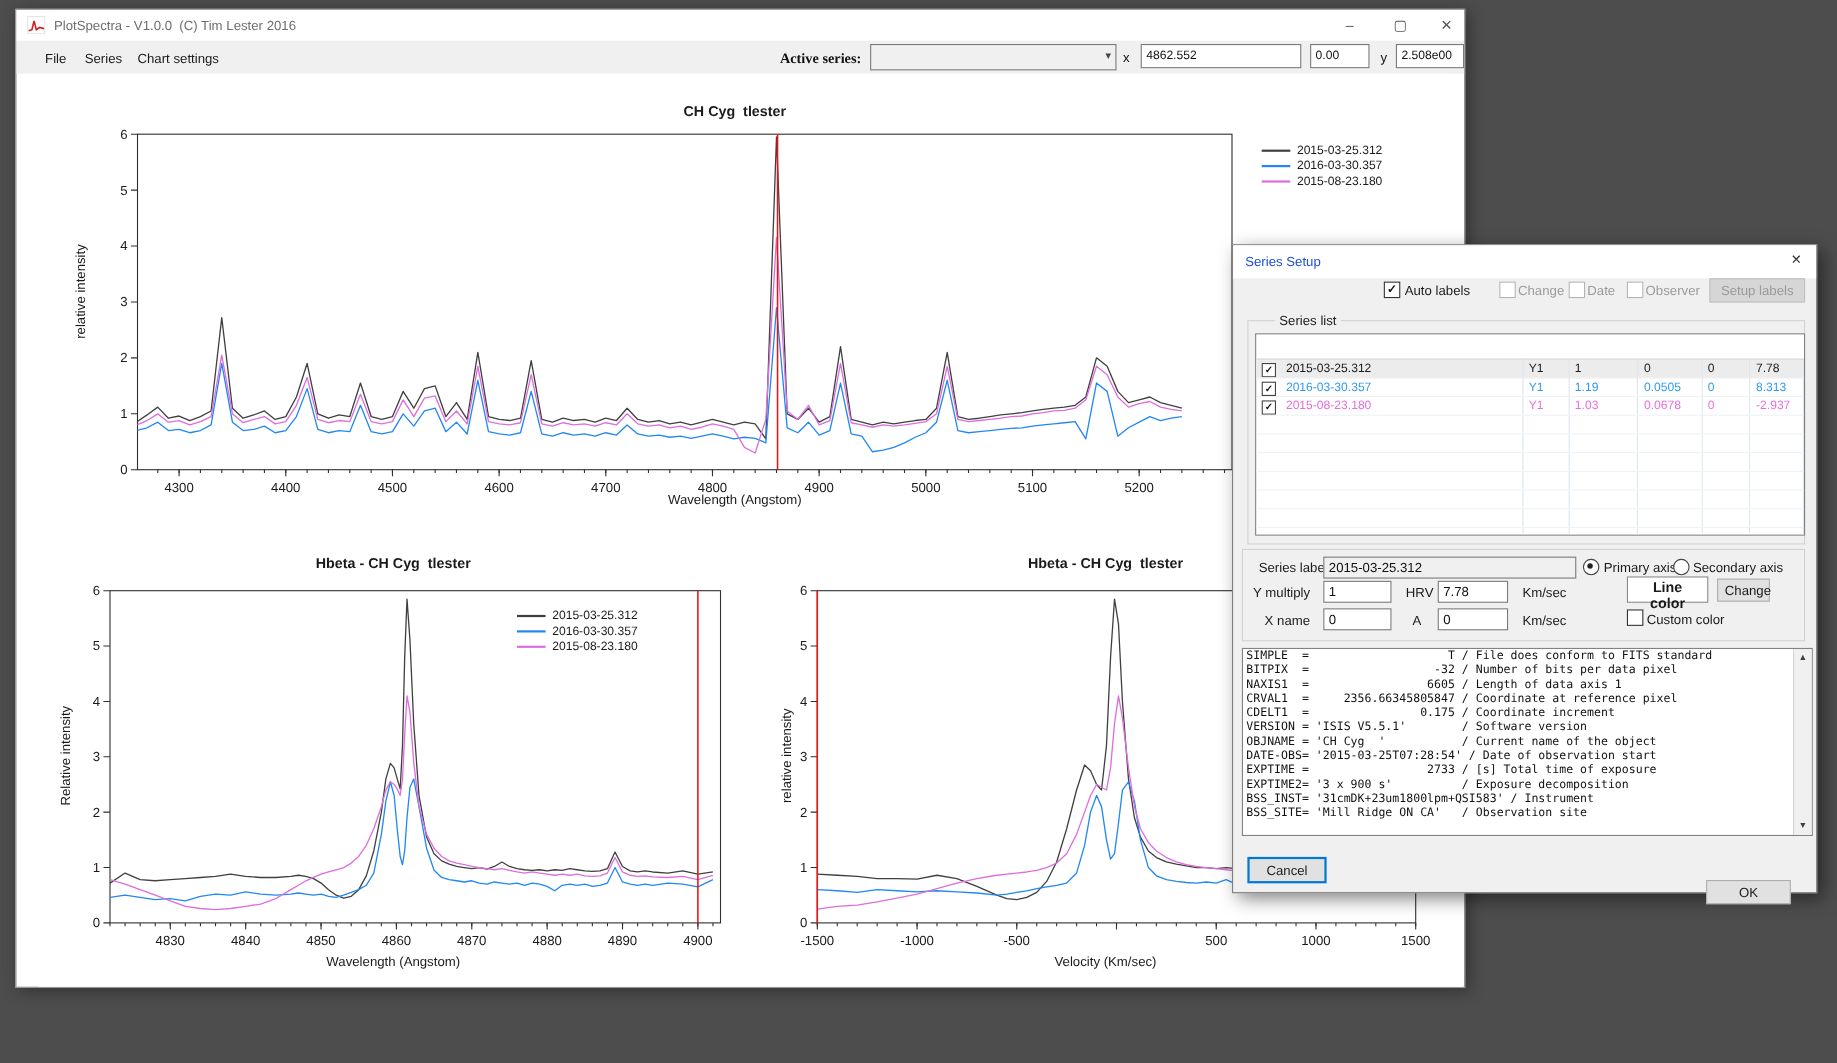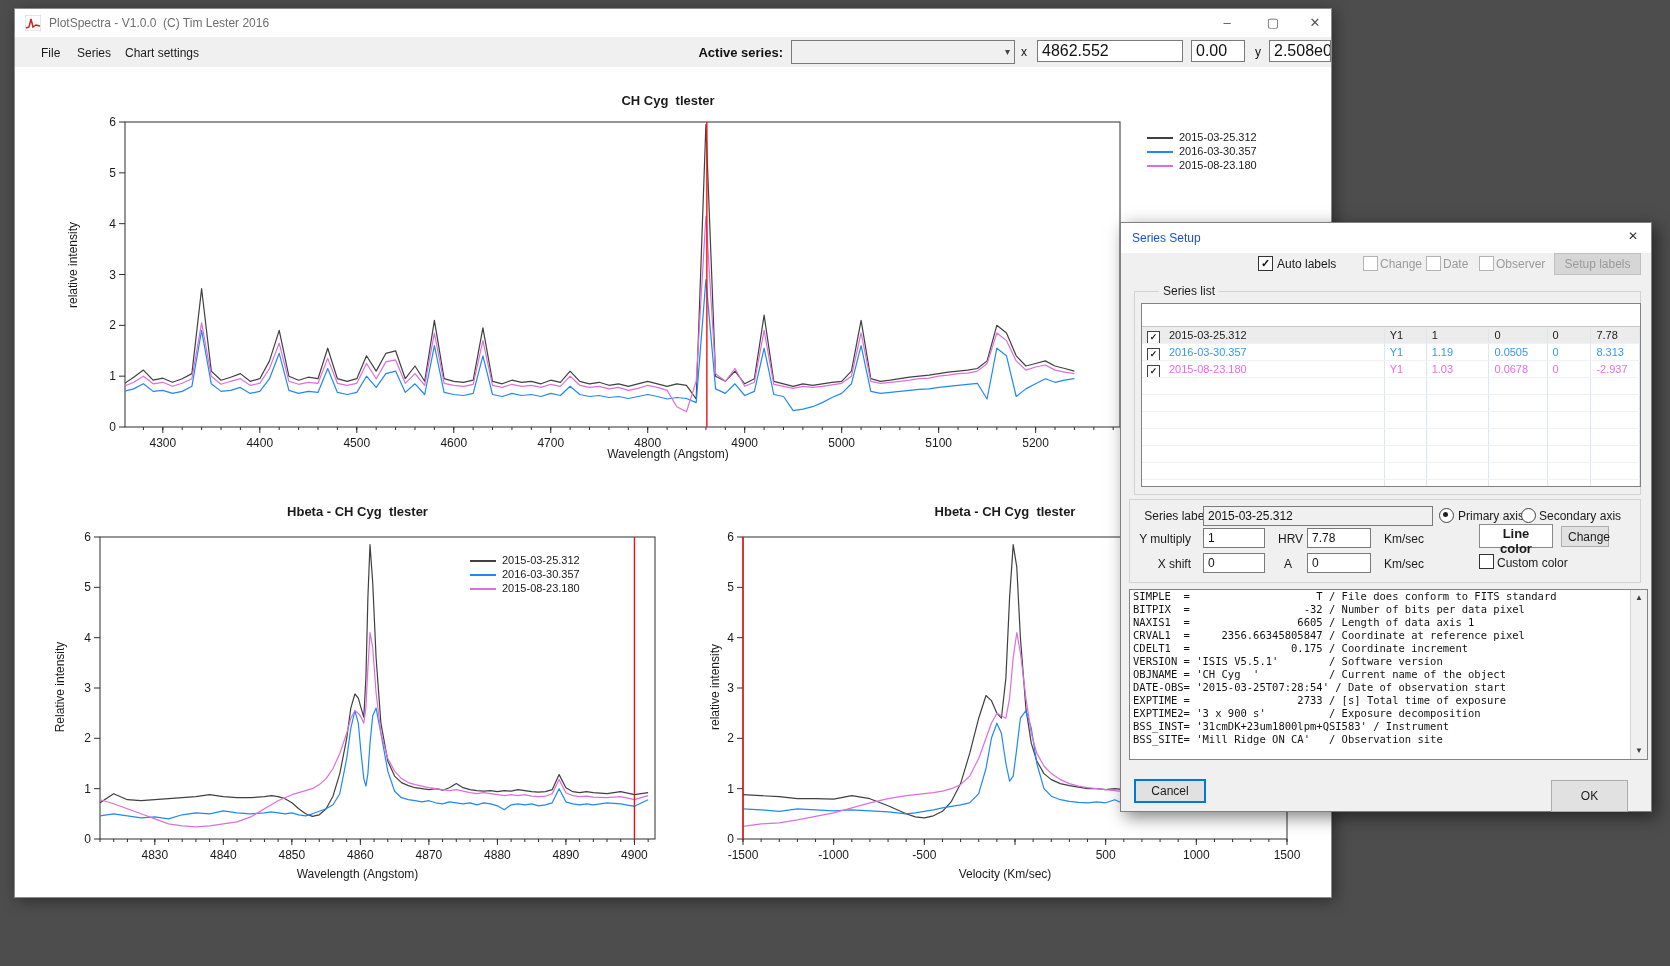--- a/index.html
+++ b/index.html
@@ -14,21 +14,21 @@
   .win-btn{position:absolute;top:2px;width:32px;height:24px;text-align:center;line-height:24px;
            font-size:13px;color:#555;}
   .menubar{position:absolute;left:0;top:28px;width:100%;height:30px;background:#f0f0f0;}
   .menu-item{position:absolute;top:7px;font-size:12px;color:#1a1a1a;padding:2px 6px;}
   .tb-label{position:absolute;top:8px;font-size:13px;font-weight:bold;color:#111;}
   .combo{position:absolute;top:3px;height:22px;background:#f0f0f0;border:1px solid #7a7a7a;
          font-size:12px;line-height:22px;padding-left:5px;white-space:pre;color:#111;}
   .combo .arr{position:absolute;right:4px;top:0;font-size:10px;color:#444;}
   .tb-text{position:absolute;top:8px;font-size:12px;color:#111;}
   .tb-input{position:absolute;top:3px;height:20px;background:#fff;border:1px solid #7a7a7a;
-            font-size:16px;padding:0 0 0 4px;font-family:"Liberation Sans",sans-serif;color:#111;}
+            font-size:11px;padding:0 0 0 4px;font-family:"Liberation Sans",sans-serif;color:#111;}
   
   .panel{position:absolute;background:#ffffff;}
   .chart-title{position:absolute;width:100%;text-align:center;font-size:13px;font-weight:bold;
                color:#1a1a1a;white-space:pre;}
   .xlabel{position:absolute;width:100%;text-align:center;font-size:12px;color:#1a1a1a;}
   .ylabel{position:absolute;width:200px;text-align:center;font-size:12px;color:#1a1a1a;
           transform:rotate(-90deg);}
   .legend{position:absolute;}
   .legend .le{height:14px;line-height:14px;font-size:11px;color:#1a1a1a;white-space:nowrap;}
   .legend .sw{display:inline-block;width:26px;height:2px;vertical-align:middle;margin-right:6px;}
@@ -94,21 +94,21 @@
       <span class="win-btn" style="left:1196px;">–</span>
       <span class="win-btn" style="left:1242px;">▢</span>
       <span class="win-btn" style="left:1284px;">✕</span>
     </div>
 
     <div class="menubar">
       <span class="menu-item" style="left:20px;">File</span>
       <span class="menu-item" style="left:56px;">Series</span>
       <span class="menu-item" style="left:104px;">Chart settings</span>
 
-      <span class="tb-label" style="left:648px;width:120px;text-align:right;">Active series:</span>
+      <span class="tb-label" style="left:648px;width:120px;text-align:right;font-family:Liberation Serif, serif;">Active series:</span>
       <div class="combo" style="left:776px;width:217px;">
         <span>CH Cyg   2015-03-25.312  tlester</span>
         <span class="arr">▾</span>
       </div>
       <span class="tb-text" style="left:1006px;">x</span>
       <input class="tb-input" style="left: 1022px; width: 140px;" value="4862.552">
       <input class="tb-input" style="left: 1176px; width: 48px;" value="0.00">
       <span class="tb-text" style="left:1240px;">y</span>
       <input class="tb-input" style="left: 1254px; width: 56px;" value="2.508e00">
     </div>
@@ -511,21 +511,21 @@
     <span class="dlbl" style="left:418px;top:286px;">Secondary axis</span>
 
     <span class="dlbl" style="left:0px;top:309px;width:70px;text-align:right;">Y multiply</span>
     <div class="dinput" style="left:82px;top:305px;width:56px;height:18px;line-height:18px;">1</div>
     <span class="dlbl" style="left:157px;top:309px;">HRV</span>
     <div class="dinput" style="left:186px;top:305px;width:58px;height:18px;line-height:18px;">7.78</div>
     <span class="dlbl" style="left:263px;top:309px;">Km/sec</span>
     <button class="btn linecolor" style="left:358px;top:301px;width:74px;height:24px;">Line color</button>
     <button class="btn" style="left:440px;top:303px;width:48px;height:21px;">Change</button>
 
-    <span class="dlbl" style="left:0px;top:334px;width:70px;text-align:right;">X shift</span>
+    <span class="dlbl" style="left:0px;top:334px;width:70px;text-align:right;">X name</span>
     <div class="dinput" style="left:82px;top:330px;width:56px;height:18px;line-height:18px;">0</div>
     <span class="dlbl" style="left:163px;top:334px;">A</span>
     <div class="dinput" style="left:186px;top:330px;width:58px;height:18px;line-height:18px;">0</div>
     <span class="dlbl" style="left:263px;top:334px;">Km/sec</span>
     <span class="cbx" style="left:358px;top:331px;"></span>
     <span class="dlbl" style="left:376px;top:333px;">Custom color</span>
 
     <div class="fits" id="fits-box">
       <div class="sbar">
         <span class="sarrow" style="top:0;">▲</span>
@@ -539,15 +539,15 @@
         <div class="fits-line">VERSION = 'ISIS V5.5.1'        / Software version</div>
         <div class="fits-line">OBJNAME = 'CH Cyg  '           / Current name of the object</div>
         <div class="fits-line">DATE-OBS= '2015-03-25T07:28:54' / Date of observation start</div>
         <div class="fits-line">EXPTIME =                 2733 / [s] Total time of exposure</div>
         <div class="fits-line">EXPTIME2= '3 x 900 s'          / Exposure decomposition</div>
         <div class="fits-line">BSS_INST= '31cmDK+23um1800lpm+QSI583' / Instrument</div>
         <div class="fits-line">BSS_SITE= 'Mill Ridge ON CA'   / Observation site</div>
       </div>
 
     <button class="btn focus" style="left:13px;top:556px;width:72px;height:24px;">Cancel</button>
-    <button class="btn" style="left:430px;top:557px;width:77px;height:32px;">OK</button>
+    <button class="btn" style="left:430px;top:577px;width:77px;height:22px;">OK</button>
   </div>
 </div>
 
 </body></html>

